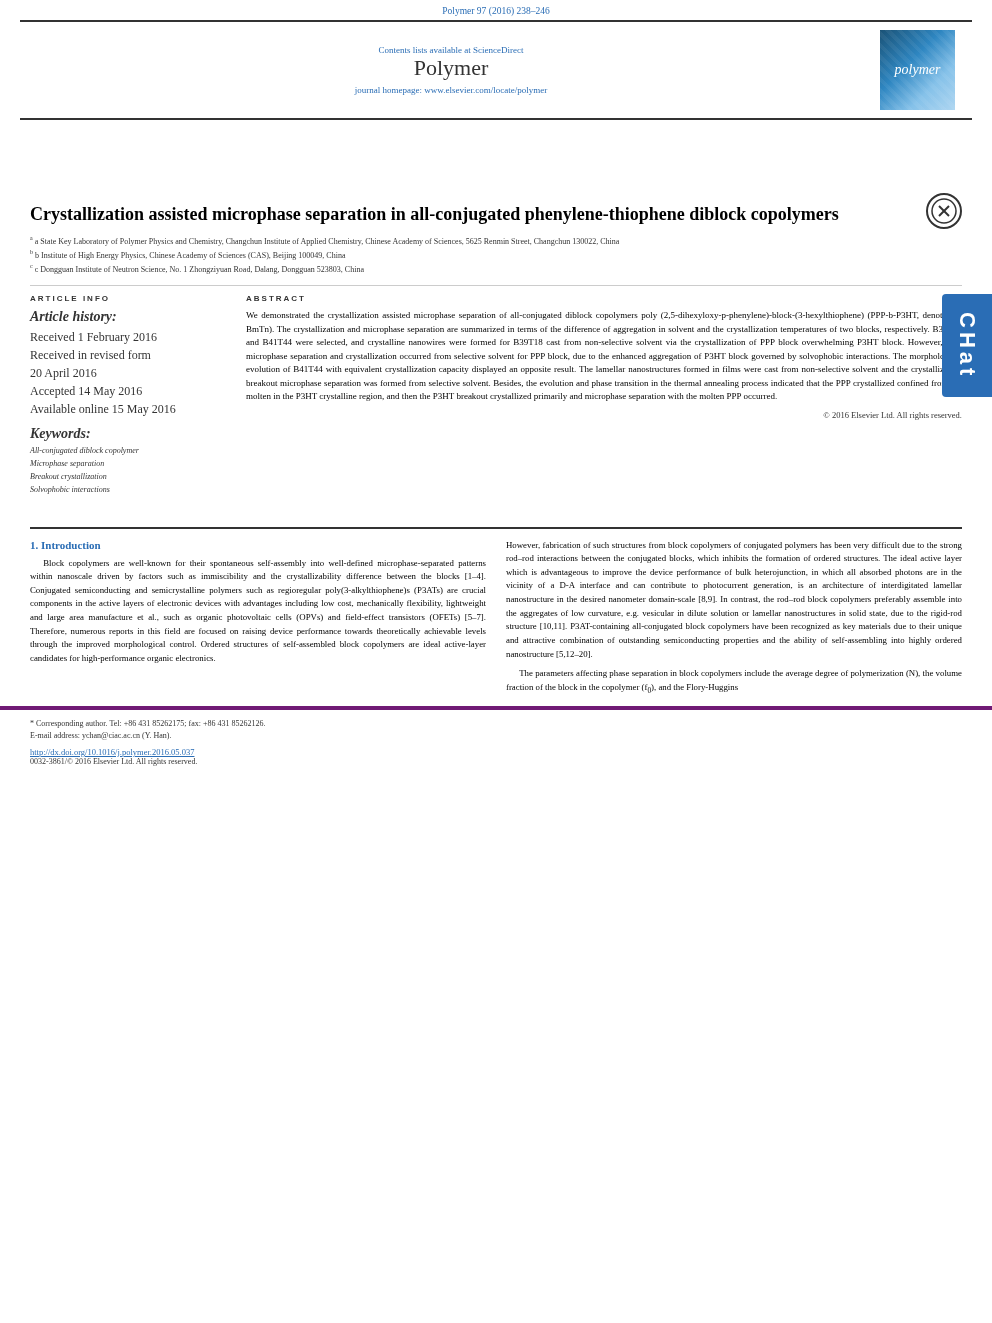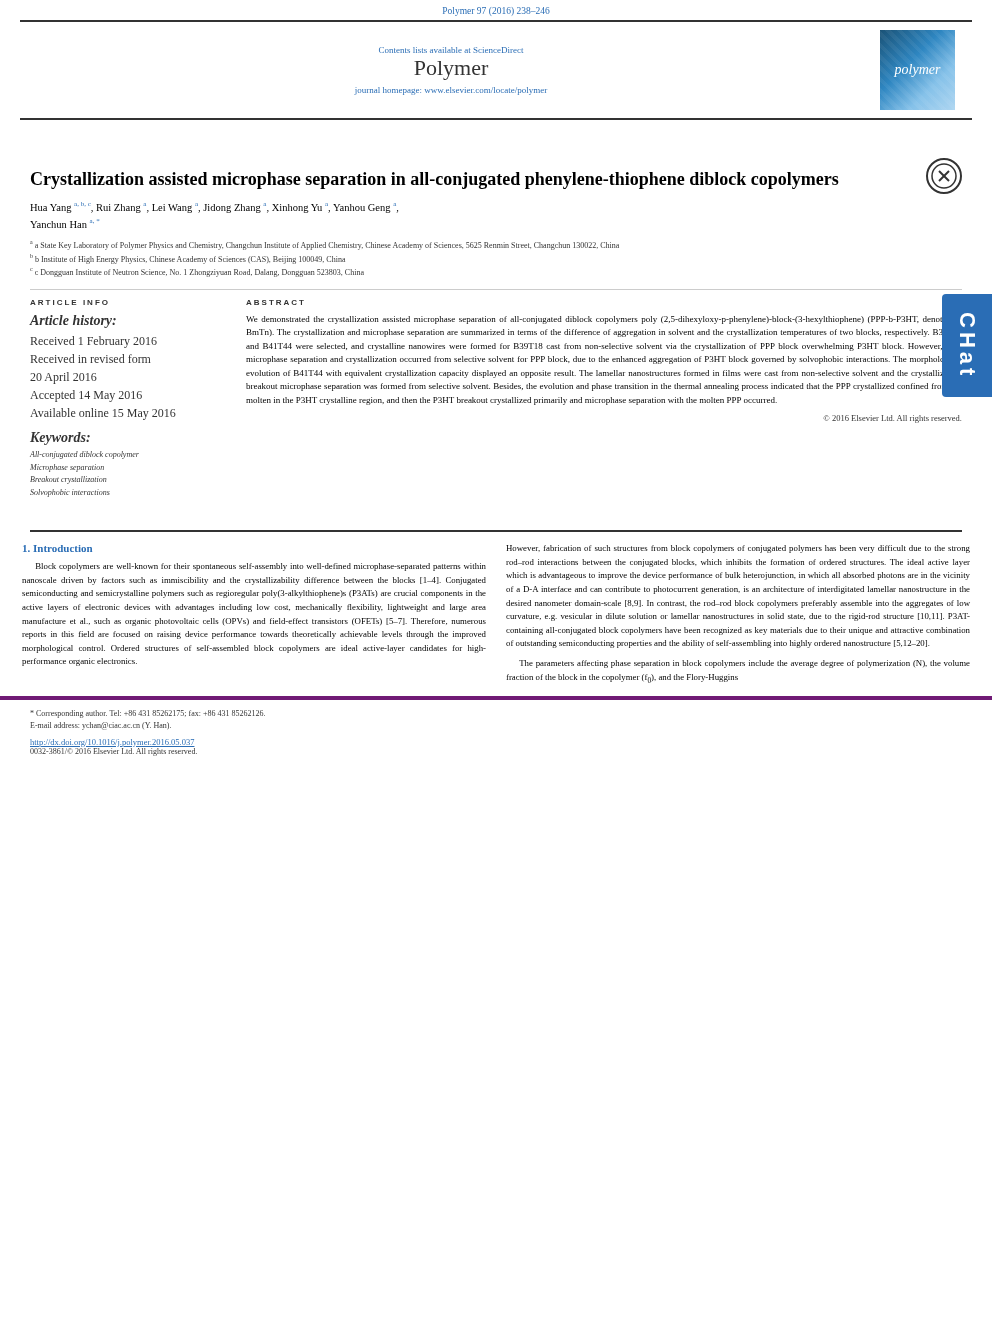--- a/index.html
+++ b/index.html
@@ -102,20 +102,21 @@
       overflow: hidden;
     }
     .polymer-badge::before {
       content: '';
       position: absolute;
       top: 0; left: 0; right: 0; bottom: 0;
       background: repeating-linear-gradient(45deg, transparent, transparent 4px, rgba(255,255,255,0.05) 4px, rgba(255,255,255,0.05) 8px);
     }
     .content-area {
       padding: 20px 30px;
+      margin-top: 35px;
     }
     .article-title {
       font-size: 18px;
       font-weight: bold;
       color: #000;
       margin: 14px 0 8px 0;
       line-height: 1.3;
     }
     .crossmark {
       float: right;
@@ -219,21 +220,21 @@
       color: #333;
     }
     .section-divider {
       border: none;
       border-top: 2px solid #333;
       margin: 12px 0;
     }
     .main-content {
       display: flex;
       gap: 20px;
-      padding: 0 22px;
+      padding: 0 30px;
     }
     .left-col {
       flex: 1;
     }
     .right-col {
       flex: 1;
     }
     .section-heading {
       font-size: 11px;
       font-weight: bold;
@@ -319,24 +320,20 @@
       </div>
       <div class="crossmark">
         <svg width="26" height="26" viewBox="0 0 26 26">
           <circle cx="13" cy="13" r="12" fill="none" stroke="#333" stroke-width="1.5"></circle>
           <line x1="8" y1="8" x2="18" y2="18" stroke="#333" stroke-width="2"></line>
           <line x1="18" y1="8" x2="8" y2="18" stroke="#333" stroke-width="2"></line>
         </svg>
       </div>
     </div>
 
-    <div class="authors">
-      Hua Yang <sup>a, b, c</sup>, Rui Zhang <sup>a</sup>, Lei Wang <sup>a</sup>, Jidong Zhang <sup>a</sup>, Xinhong Yu <sup>a</sup>, Yanhou Geng <sup>a</sup>,<br>
-      Yanchun Han <sup>a, *</sup>
-    </div>
 
     <div class="affiliations">
       <sup>a</sup> <span>a State Key Laboratory of Polymer Physics and Chemistry, Changchun Institute of Applied Chemistry, Chinese Academy of Sciences, 5625 Renmin Street, Changchun 130022, China</span><br>
       <sup>b</sup> <span>b Institute of High Energy Physics, Chinese Academy of Sciences (CAS), Beijing 100049, China</span><br>
       <sup>c</sup> <span>c Dongguan Institute of Neutron Science, No. 1 Zhongziyuan Road, Dalang, Dongguan 523803, China</span>
     </div>
 
     <hr class="divider">
 
     <div class="two-col">

